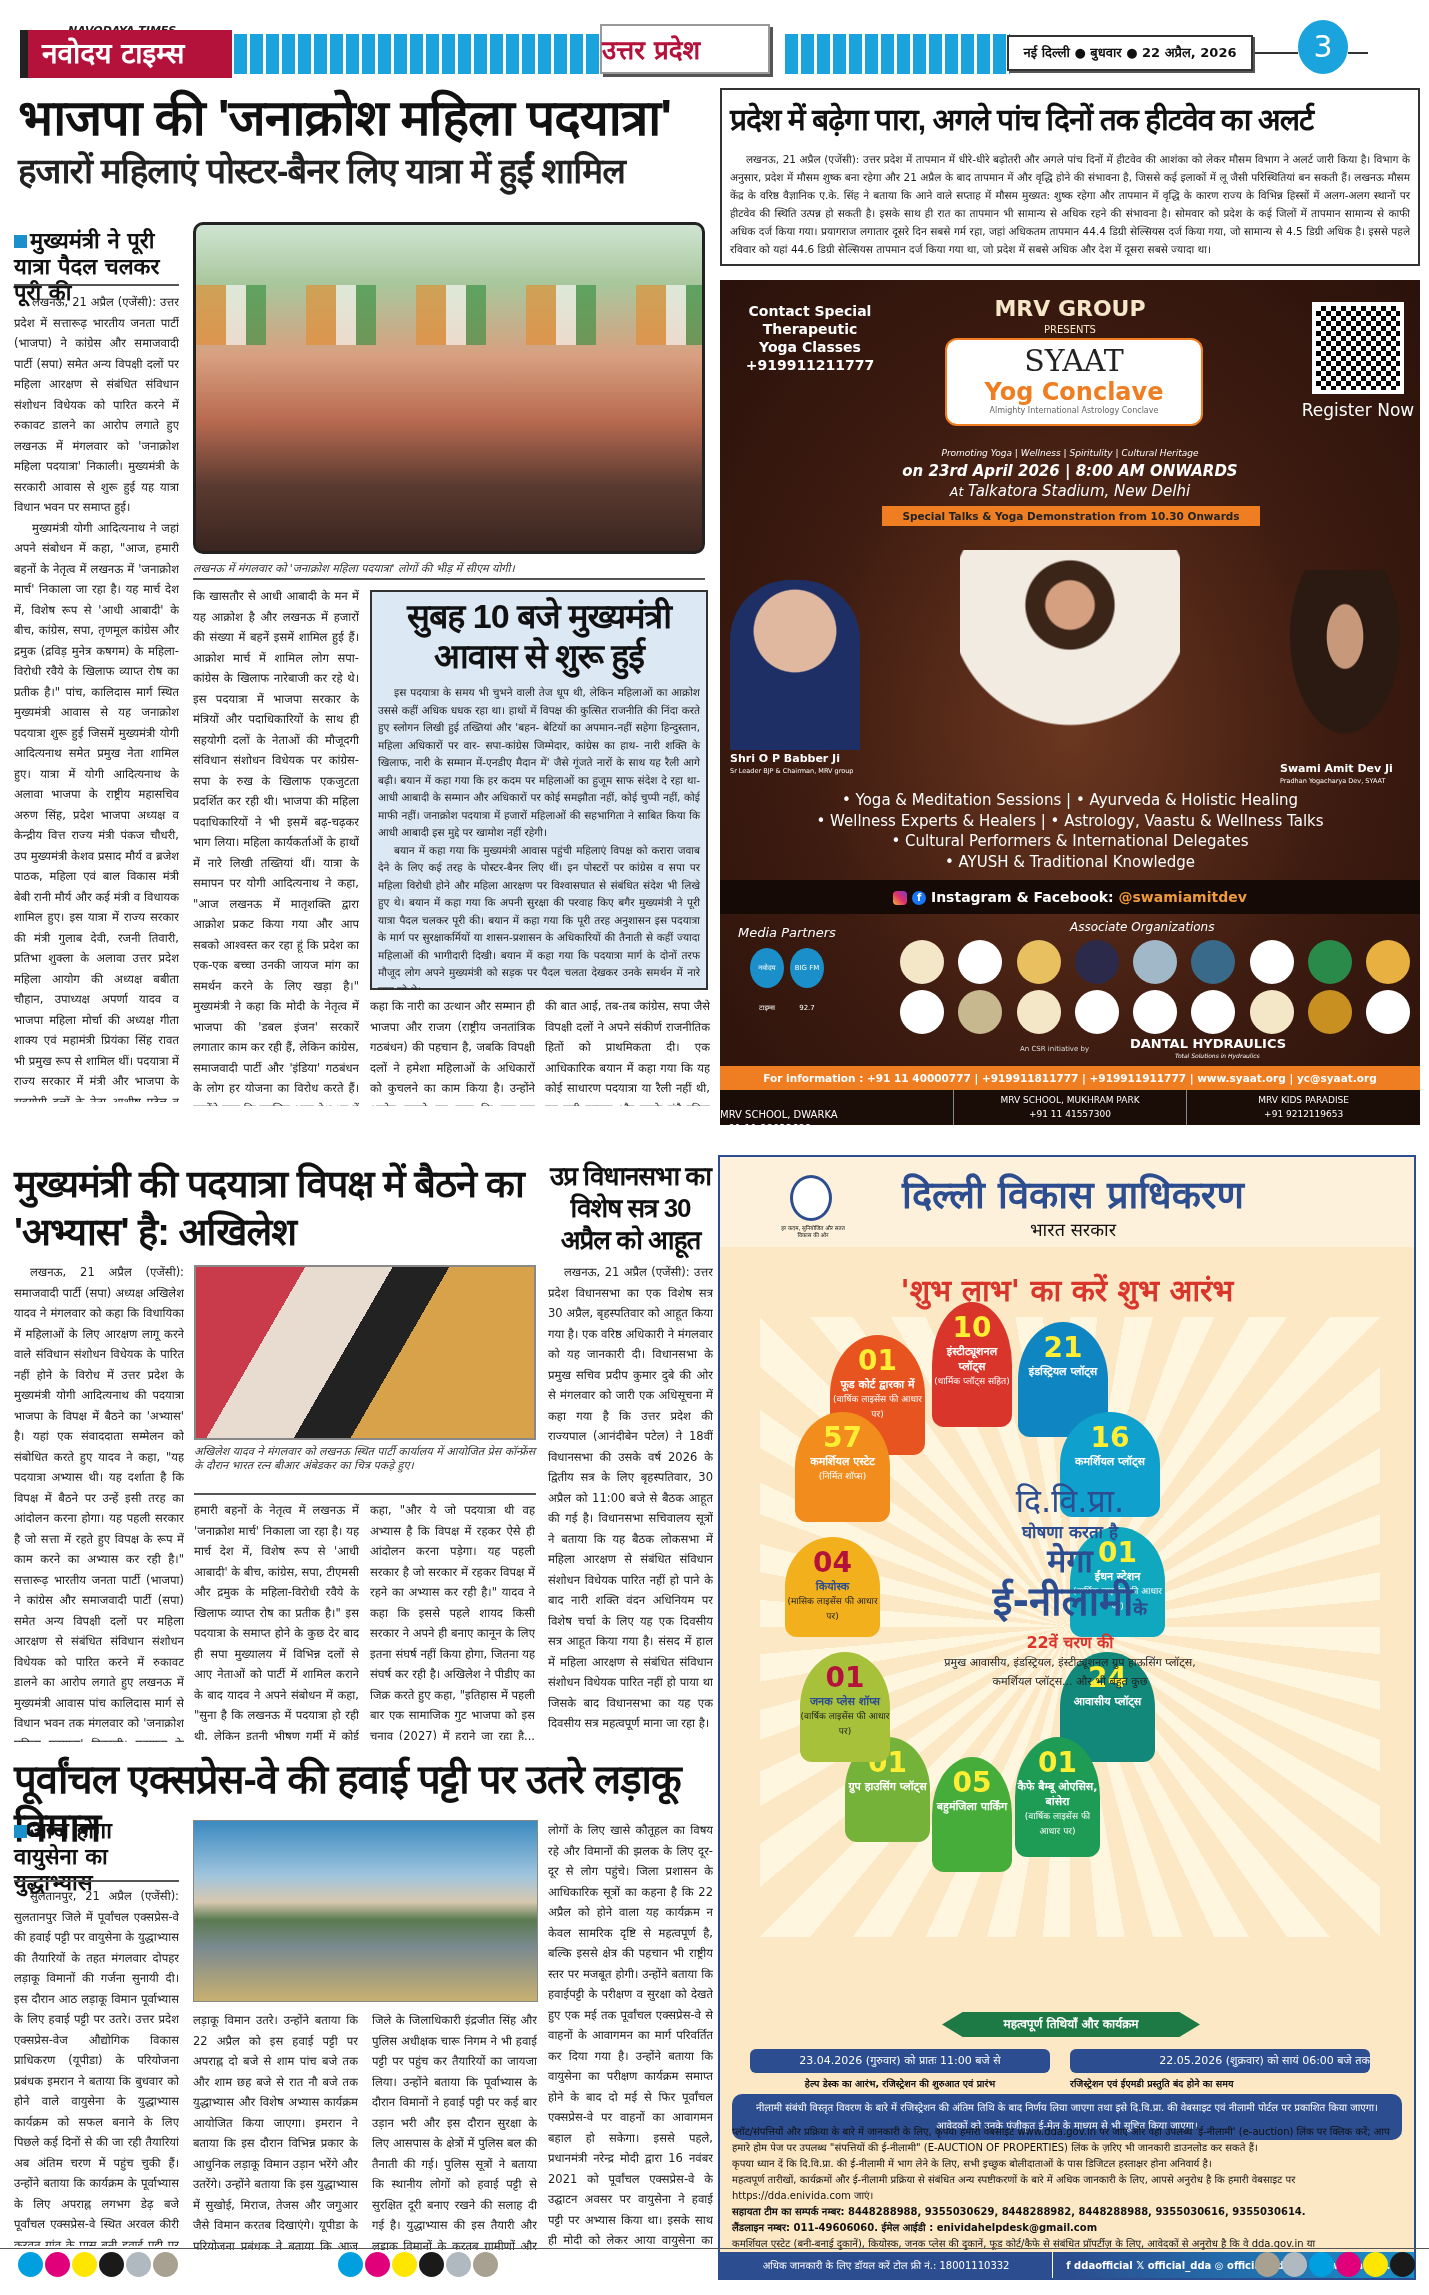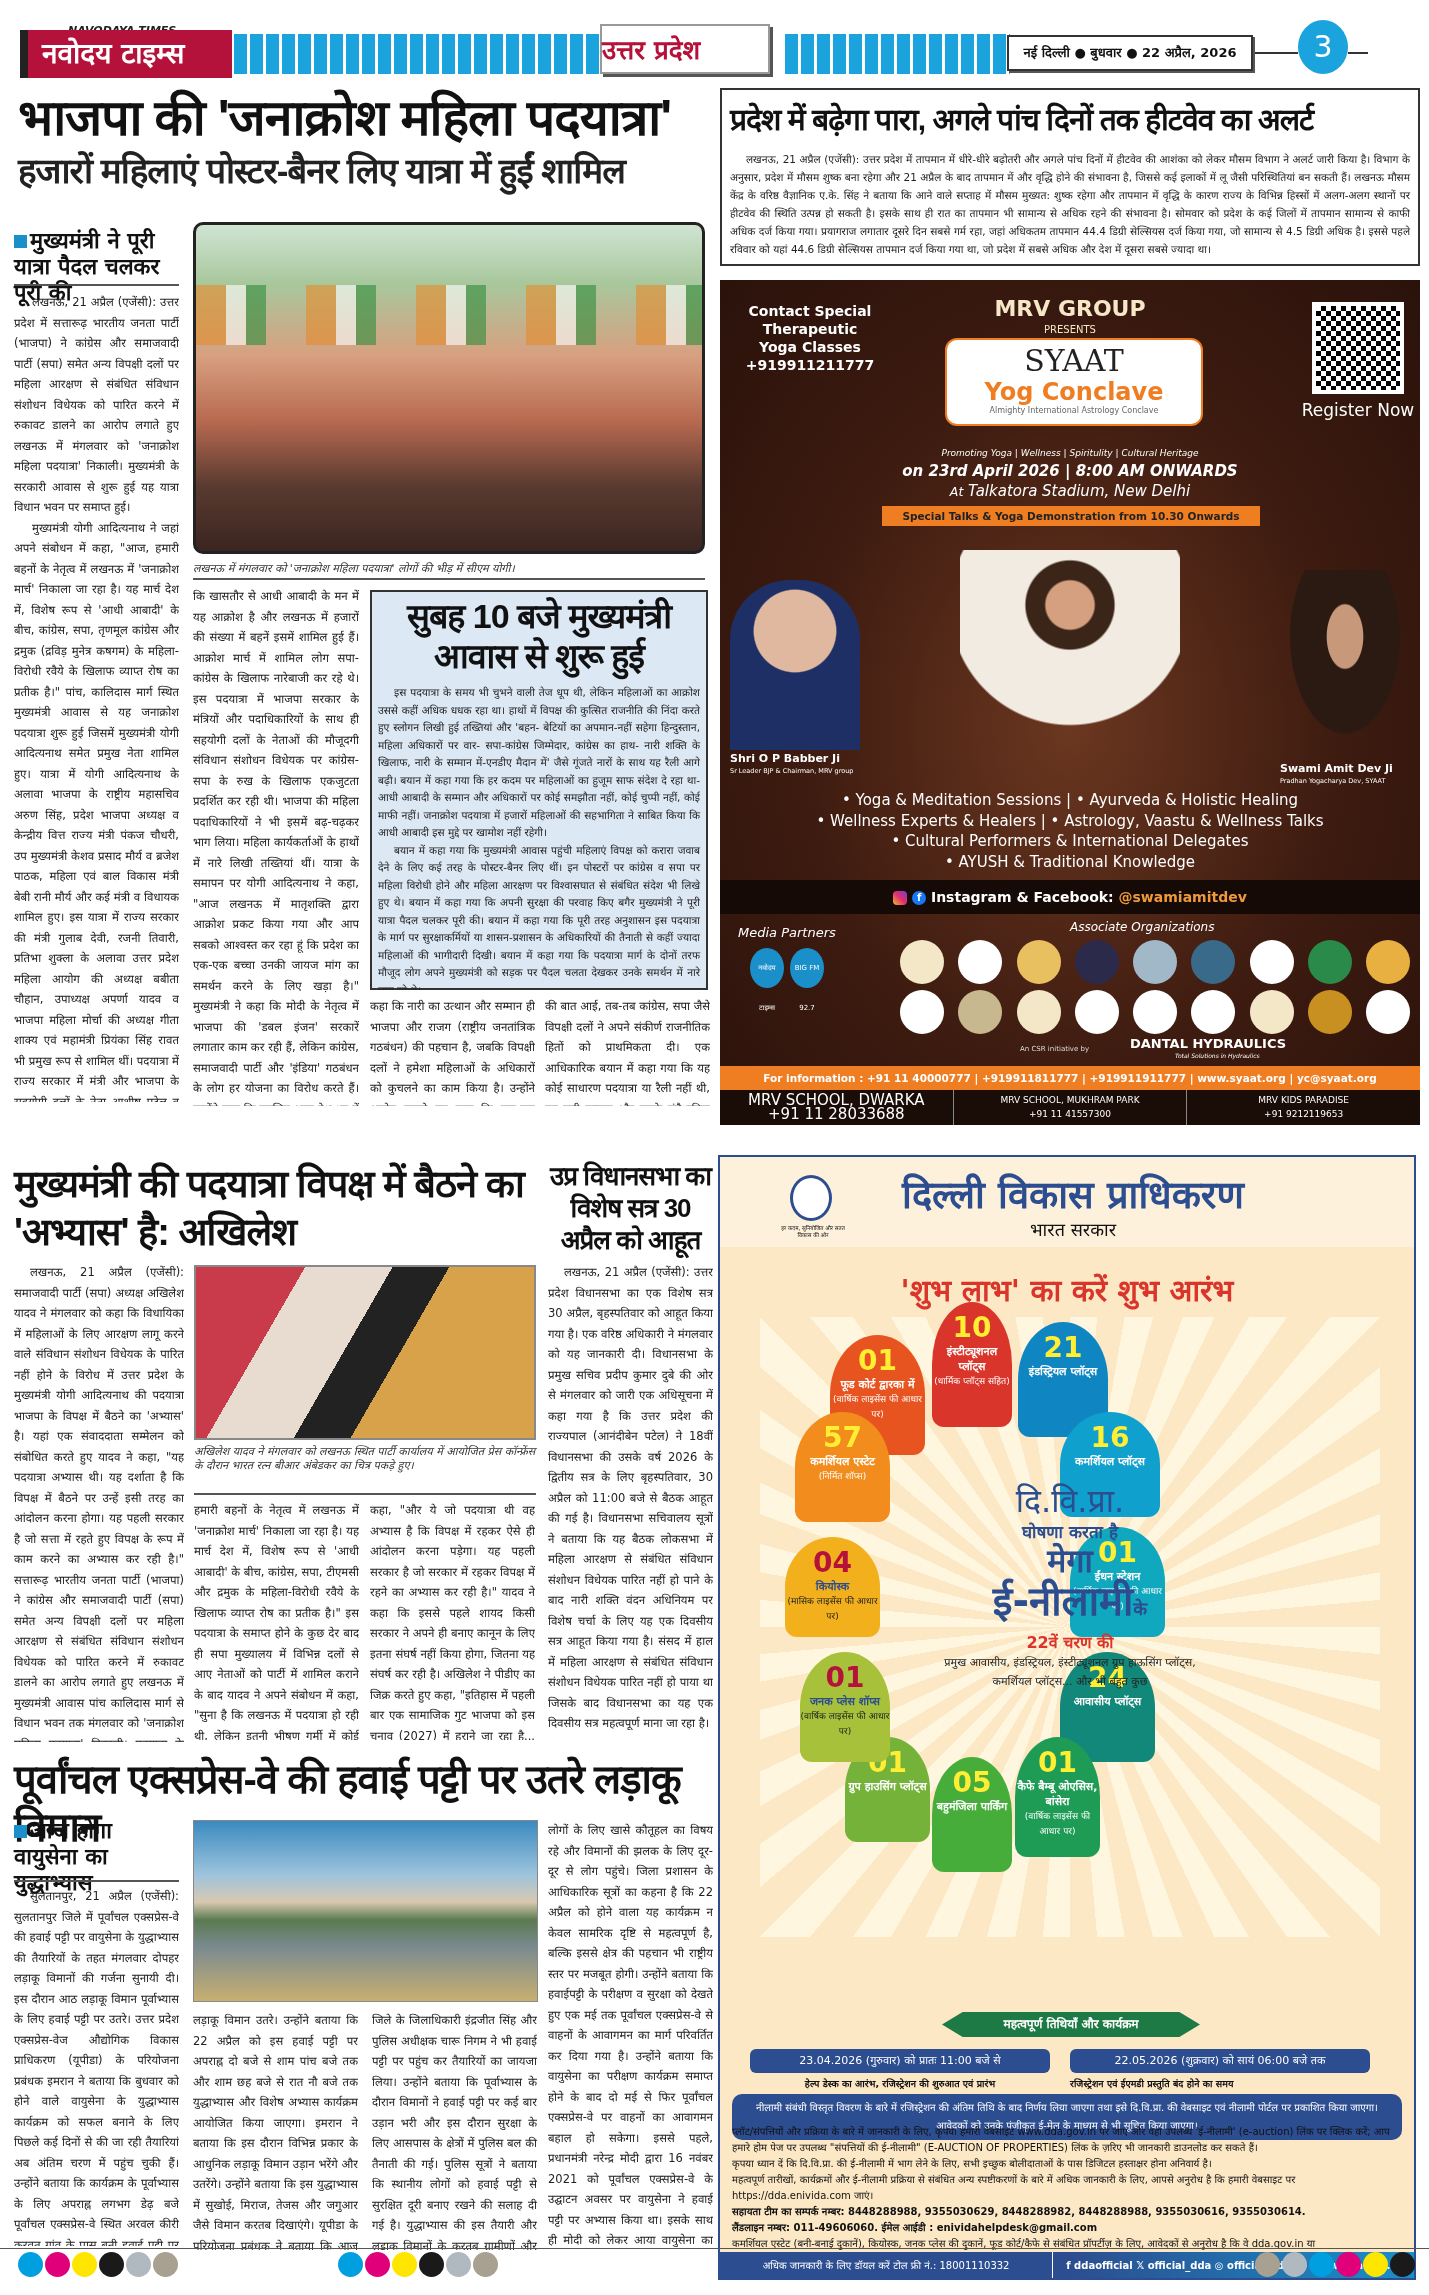--- a/index.html
+++ b/index.html
@@ -140,21 +140,21 @@
       <span style="width:44px;height:44px;border-radius:50%;background:#f3e7c8"></span>
       <span style="width:44px;height:44px;border-radius:50%;background:#c89020"></span>
       <span style="width:44px;height:44px;border-radius:50%;background:#fff"></span>
   </div>
   <div class="t" style="left:300px;top:765px;font-size:7px;color:#ddd">An CSR initiative by</div>
   <div class="t" style="left:410px;top:756px;font-weight:bold;font-size:13px">DANTAL HYDRAULICS</div>
   <div class="t" style="left:455px;top:772px;font-size:6px;font-style:italic">Total Solutions in Hydraulics</div>
   <div class="t" style="left:0;top:786px;width:700px;height:24px;background:#ef7d22;font-weight:bold;font-size:10.5px;line-height:24px;text-align:center">For information : +91 11 40000777 | +919911811777 | +919911911777 | www.syaat.org | yc@syaat.org</div>
 </div>
 <div class="abs" style="left:720px;top:1090px;width:700px;height:35px;background:#1a0c07;color:#fff;display:flex">
-  <div style="flex:1;text-align:center;font-size:15px;line-height:14px;padding-top:3px;border-right:1px solid #888">
+  <div style="flex:1;font-size:10px;line-height:14px;padding-top:18px;border-right:1px solid #888">
       <div>MRV SCHOOL, DWARKA</div>
       <div>+91 11 28033688</div>
     </div>
   <div style="flex:1;text-align:center;font-size:9px;line-height:14px;padding-top:3px;border-right:1px solid #888">
       <div>MRV SCHOOL, MUKHRAM PARK</div>
       <div>+91 11 41557300</div>
     </div>
   <div style="flex:1;text-align:center;font-size:9px;line-height:14px;padding-top:3px">
       <div>MRV KIDS PARADISE</div>
       <div>+91 9212119653</div>
@@ -250,21 +250,21 @@
     <div style="font-size:32px;line-height:38px">दि.वि.प्रा.</div>
     <div style="font-size:17px;font-weight:bold">घोषणा करता है</div>
     <div style="font-size:32px;font-weight:bold;line-height:36px">मेगा</div>
     <div style="font-size:40px;font-weight:bold;line-height:44px"><span>ई-नीलामी</span><small style="font-size:18px">के</small></div>
     <div style="font-size:16px;font-weight:bold;color:#d9352a">22वें चरण की</div>
     <div style="font-size:11px;color:#222;line-height:19px;padding:0 30px">प्रमुख आवासीय, इंडस्ट्रियल, इंस्टीट्यूशनल ग्रुप हाऊसिंग प्लॉट्स, कमर्शियल प्लॉट्स... और भी बहुत कुछ</div>
   </div>
 
   <div class="abs" style="left:222px;top:855px;width:258px;height:25px;background:#1e7a45;color:#fff;font-weight:bold;font-size:12px;text-align:center;line-height:25px;clip-path:polygon(8% 0,92% 0,100% 50%,92% 100%,8% 100%,0 50%)">महत्वपूर्ण तिथियाँ और कार्यक्रम</div>
   <div class="abs" style="left:30px;top:892px;width:300px;height:24px;background:#2c4d8f;color:#fff;border-radius:6px;text-align:center;font-size:11px;line-height:24px">23.04.2026 (गुरुवार) को प्रातः 11:00 बजे से</div>
-  <div class="abs" style="left:350px;top:892px;width:300px;height:24px;background:#2c4d8f;color:#fff;border-radius:6px;text-align:center;font-size:11px;line-height:24px">22.05.2026 (शुक्रवार) को सायं 06:00 बजे तक</div>
+  <div class="abs" style="left:350px;top:892px;width:300px;height:24px;background:#2c4d8f;color:#fff;border-radius:6px;text-align:right;font-size:11px;line-height:24px">22.05.2026 (शुक्रवार) को सायं 06:00 बजे तक</div>
   <div class="abs" style="left:30px;top:920px;width:300px;text-align:center;font-size:9.5px;font-weight:bold">हेल्प डेस्क का आरंभ, रजिस्ट्रेशन की शुरुआत एवं प्रारंभ</div>
   <div class="abs" style="left:350px;top:920px;width:300px;text-align:left;font-size:9.5px;font-weight:bold">रजिस्ट्रेशन एवं ईएमडी प्रस्तुति बंद होने का समय</div>
   <div class="abs" style="left:12px;top:937px;width:670px;height:46px;background:#2c4d8f;color:#fff;border-radius:10px;text-align:center;font-size:10px;line-height:18px;padding:5px 8px">नीलामी संबंधी विस्तृत विवरण के बारे में रजिस्ट्रेशन की अंतिम तिथि के बाद निर्णय लिया जाएगा तथा इसे दि.वि.प्रा. की वेबसाइट एवं नीलामी पोर्टल पर प्रकाशित किया जाएगा। आवेदकों को उनके पंजीकृत ई-मेल के माध्यम से भी सूचित किया जाएगा।</div>
   <div class="abs" style="left:12px;top:967px;width:670px;text-align:left;font-size:10px;line-height:16px">
     <div>प्लॉट/संपत्तियों और प्रक्रिया के बारे में जानकारी के लिए, कृपया हमारी वेबसाइट www.dda.gov.in पर जाएं और वहां उपलब्ध 'ई-नीलामी' (e-auction) लिंक पर क्लिक करें; आप हमारे होम पेज पर उपलब्ध "संपत्तियों की ई-नीलामी" (E-AUCTION OF PROPERTIES) लिंक के ज़रिए भी जानकारी डाउनलोड कर सकते हैं।</div>
     <div>कृपया ध्यान दें कि दि.वि.प्रा. की ई-नीलामी में भाग लेने के लिए, सभी इच्छुक बोलीदाताओं के पास डिजिटल हस्ताक्षर होना अनिवार्य है।</div>
     <div>महत्वपूर्ण तारीखों, कार्यक्रमों और ई-नीलामी प्रक्रिया से संबंधित अन्य स्पष्टीकरणों के बारे में अधिक जानकारी के लिए, आपसे अनुरोध है कि हमारी वेबसाइट पर https://dda.enivida.com जाएं।</div>
     <div style="font-weight:bold">सहायता टीम का सम्पर्क नम्बर: 8448288988, 9355030629, 8448288982, 8448288988, 9355030616, 9355030614.</div>
     <div style="font-weight:bold">लैंडलाइन नम्बर: 011-49606060. ईमेल आईडी : enividahelpdesk@gmail.com</div>
     <div>कमर्शियल एस्टेट (बनी-बनाई दुकानें), कियोस्क, जनक प्लेस की दुकानें, फूड कोर्ट/कैफे से संबंधित प्रॉपर्टीज़ के लिए, आवेदकों से अनुरोध है कि वे dda.gov.in या https://ddaland.etender.sbi पर जाएं।</div>

